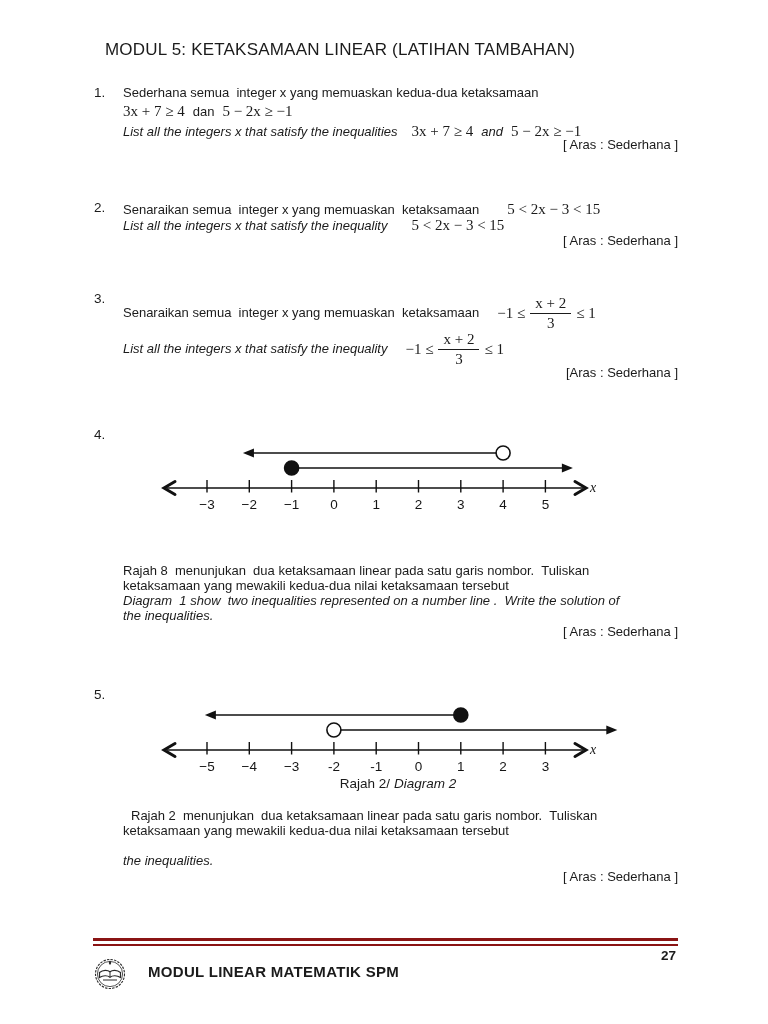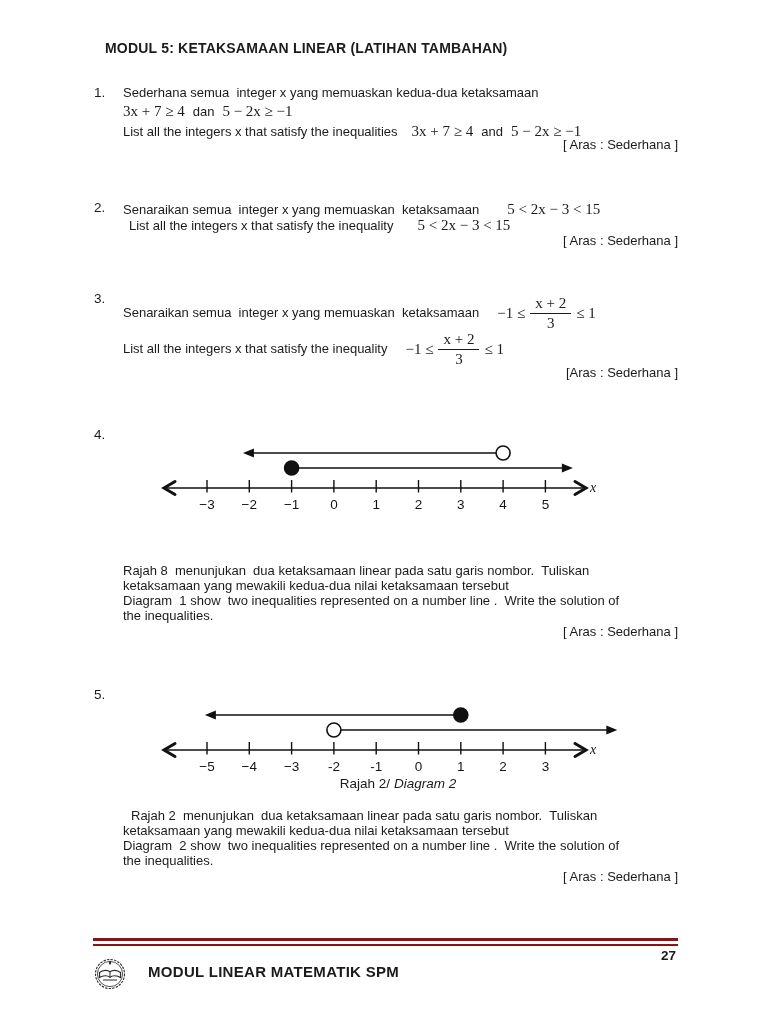--- a/index.html
+++ b/index.html
@@ -1,24 +1,24 @@
 <!DOCTYPE html>
 <html><head>
 <meta charset="utf-8">
 <style>
   html,body{margin:0;padding:0;background:#ffffff;}
   .page{
     position:relative;width:768px;height:1024px;background:#ffffff;overflow:hidden;
     font-family:"Liberation Sans",sans-serif;color:#1b1b1b;
   }
   .abs{position:absolute;}
-  .title{font-weight:bold;font-size:14px;letter-spacing:.2px;padding-left:12px;}
+  .title{font-weight:normal;font-size:17px;letter-spacing:.2px;padding-left:12px;}
   .qnum{font-size:13.5px;}
   .line{font-size:13px;white-space:pre;line-height:15.5px;}
-  .eng{}
+  .eng{font-style:italic;}
   .math{font-family:"Liberation Serif",serif;font-size:15px;white-space:pre;}
   .gap-l{margin-left:14px;}
   .gap-s{margin-left:8px;margin-right:8px;}
   .aras{position:absolute;right:90px;font-size:13px;white-space:pre;}
   .mathline{display:flex;align-items:center;}
   .frac{display:inline-block;text-align:center;vertical-align:middle;font-family:"Liberation Serif",serif;font-size:15px;margin:0 5px;}
   .frac .num{display:block;border-bottom:1.3px solid #1b1b1b;padding:0 5px 1px 5px;}
   .frac .den{display:block;padding-top:1px;}
   .caption{position:absolute;left:163px;width:470px;text-align:center;font-size:13.5px;}
   .caption .it{font-style:italic;}
@@ -43,21 +43,21 @@
   </div>
   <div class="abs" style="left:123px;top:122px;">
     <span class="line eng">List all the integers x that satisfy the inequalities</span><span class="math gap-l">3x + 7 ≥ 4</span><span class="line eng gap-s">and</span><span class="math">5 − 2x ≥ −1</span>
   </div>
   <div class="aras" style="top:137px;">[ Aras : Sederhana ]</div>
 
   <div class="abs qnum" style="left:94px;top:200px;">2.</div>
   <div class="abs" style="left:123px;top:200px;">
     <span class="line">Senaraikan semua  integer x yang memuaskan  ketaksamaan</span><span class="math" style="margin-left:28px;">5 &lt; 2x − 3 &lt; 15</span>
   </div>
-  <div class="abs" style="left:129px;top:216px;">
+  <div class="abs" style="left:123px;top:216px;">
     <span class="line eng">List all the integers x that satisfy the inequality</span><span class="math" style="margin-left:24px;">5 &lt; 2x − 3 &lt; 15</span>
   </div>
   <div class="aras" style="top:233px;">[ Aras : Sederhana ]</div>
 
   <div class="abs qnum" style="left:94px;top:291px;">3.</div>
   <div class="abs mathline" style="left:123px;top:294px;height:38px;">
     <span class="line">Senaraikan semua  integer x yang memuaskan  ketaksamaan</span>
     <span class="math" style="margin-left:18px;">−1 ≤</span>
     <span class="frac">
         <span class="num">x + 2</span>
@@ -142,21 +142,20 @@
       <circle cx="310.79999999999995" cy="13" r="7" fill="#111" stroke="#111" stroke-width="1.6"></circle>
       <line x1="190.89999999999998" y1="28" x2="458.30999999999995" y2="28" stroke="#111" stroke-width="1.7"></line>
       <polygon points="467.30999999999995,28 456.30999999999995,23.5 456.30999999999995,32.5" fill="#111"></polygon>
       <circle cx="183.89999999999998" cy="28" r="7" fill="#fff" stroke="#111" stroke-width="1.6"></circle>
     </svg>
   <div class="caption" style="top:776px;">
     <span>Rajah 2/</span> <span class="it">Diagram 2</span>
   </div>
   <div class="abs line" style="left:131px;top:808px;">Rajah 2  menunjukan  dua ketaksamaan linear pada satu garis nombor.  Tuliskan</div>
   <div class="abs line" style="left:123px;top:823px;">ketaksamaan yang mewakili kedua-dua nilai ketaksamaan tersebut</div>
-  <div class="abs line eng" style="left:123px;top:838px;">Diagram  2 show  two inequalities represented on a number line .  Write the solution of</div>
   <div class="abs line eng" style="left:123px;top:853px;">the inequalities.</div>
   <div class="aras" style="top:869px;">[ Aras : Sederhana ]</div>
 
   <div class="footer-rule-top" style="top:938px;background:#8a1414;"></div>
   <div class="footer-rule-bottom" style="top:944px;background:#8a1414;"></div>
   <div class="pageno" style="top:948px;">27</div>
 
   <svg class="abs" style="left:92px;top:955px;" width="36" height="36" viewBox="0 0 36 36">
     <circle cx="18" cy="19" r="14.5" fill="none" stroke="#2a2a2a" stroke-width="1.1" stroke-dasharray="2.4 1.2"></circle>
     <circle cx="18" cy="19" r="12.6" fill="none" stroke="#2a2a2a" stroke-width="0.8"></circle>

